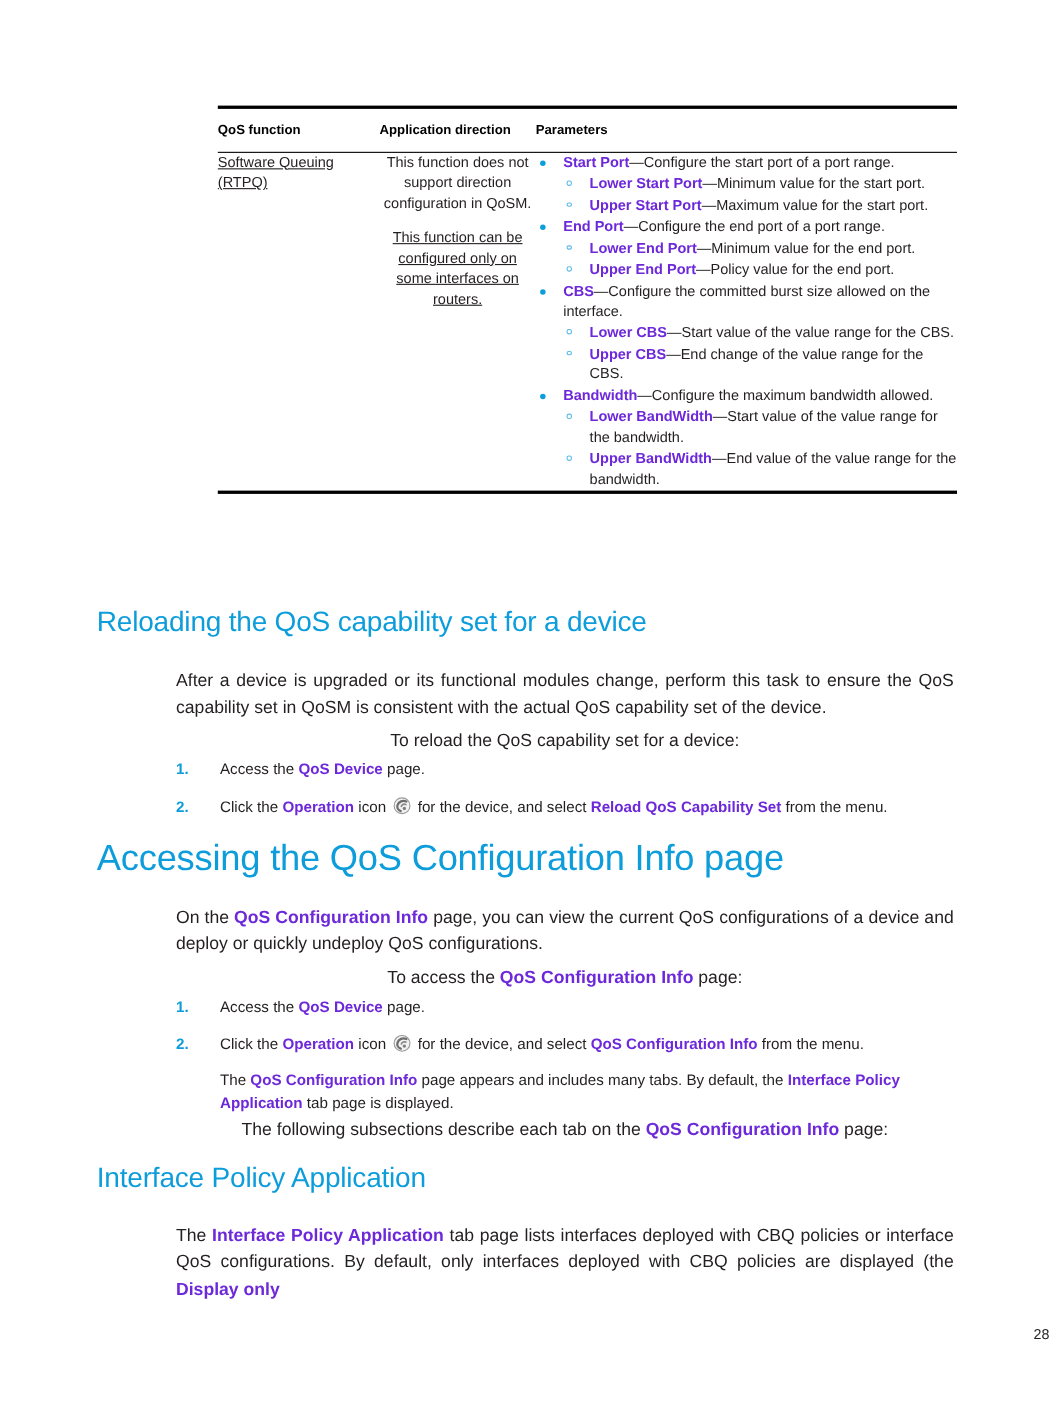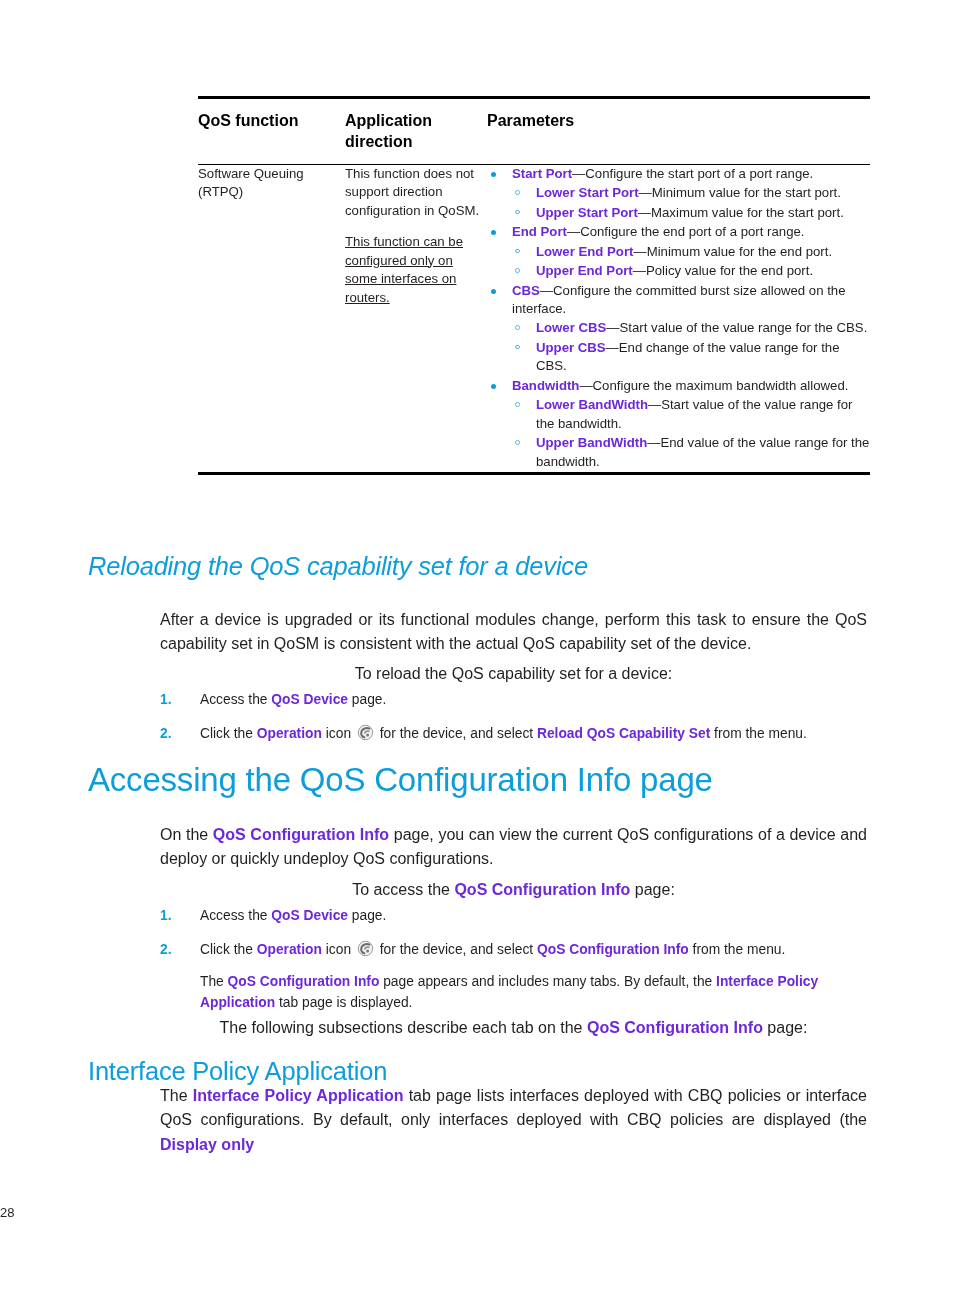--- a/index.html
+++ b/index.html
@@ -40,42 +40,43 @@
     table-layout: fixed;
   }
   table.qos col.c1 { width: 147px; }
   table.qos col.c2 { width: 142px; }
   table.qos col.c3 { width: 383px; }
 
   table.qos th {
     text-align: left;
     vertical-align: top;
     font-weight: bold;
-    font-size: 16px;
+    font-size: 12px;
     line-height: 1.30;
     padding: 12px 10px 11px 0;
     color: #000;
   }
   table.qos td {
     text-align: left;
     vertical-align: top;
     font-size: 13.2px;
     line-height: 1.40;
     padding: 0;
     color: #231f20;
   }
   .cell-fn {
     padding-top: 222px;
     padding-right: 10px;
+    text-decoration: underline;
   }
   .cell-dir {
     padding-top: 151px;
     padding-right: 14px;
   }
-  .cell-dir p { margin: 0 0 13px 0; }
+  .cell-dir p { margin: 0 0 13px 0; text-align: center; }
   .cell-dir p:last-child { margin-bottom: 0; text-decoration: underline; }
   .cell-par { padding-top: 8px; padding-bottom: 10px; }
 
   
   ul.lv1 {
     list-style: none;
     margin: 0;
     padding: 0;
   }
   ul.lv1 > li {
@@ -170,21 +171,21 @@
     width: 17px;
     height: 17px;
     margin: 0 2px;
   }
 
   .pagenum {
     position: absolute;
     left: 0;
     top: 1205px;
     width: 954px;
-    text-align: left;
+    text-align: right;
     font-size: 13px;
     color: #231f20;
   }
 </style>
 </head>
 <body>
 
 <div class="page">
 
   <div class="tbl-wrap">
@@ -253,21 +254,21 @@
               </li>
 
             </ul>
           </td>
         </tr>
       </tbody>
     </table>
     <div class="rule-bot"></div>
   </div>
 
-  <div class="blk" style="left:88px; top:552px; width:780px;font-style:italic;">
+  <div class="blk" style="left:88px; top:552px; width:780px;">
     <h2 class="h2">Reloading the QoS capability set for a device</h2>
   </div>
 
   <div class="blk" style="left:160px; top:608px; width:707px;">
     <p class="body">After a device is upgraded or its functional modules change, perform this task to ensure the QoS capability set in QoSM is consistent with the actual QoS capability set of the device.</p>
   </div>
 
   <div class="blk" style="left:160px; top:662px; width:707px;">
     <p class="body nj">To reload the QoS capability set for a device:</p>
   </div>
@@ -318,19 +319,19 @@
   </div>
 
   <div class="blk" style="left:160px; top:1016px; width:707px;">
     <p class="body nj"><span>The following subsections describe each tab on the </span><b>QoS Configuration Info</b><span> page:</span></p>
   </div>
 
   <div class="blk" style="left:88px; top:1057px; width:800px;">
     <h2 class="h2">Interface Policy Application</h2>
   </div>
 
-  <div class="blk" style="left:160px; top:1084px; width:707px;">
+  <div class="blk" style="left:160px; top:1112px; width:707px;">
     <p class="body"><span>The </span><b>Interface Policy Application</b><span> tab page lists interfaces deployed with CBQ policies or interface QoS configurations. By default, only interfaces deployed with CBQ policies are displayed (the </span><b>Display only</b></p>
   </div>
 
   <div class="pagenum">28</div>
 
 </div>
 
 </body></html>

